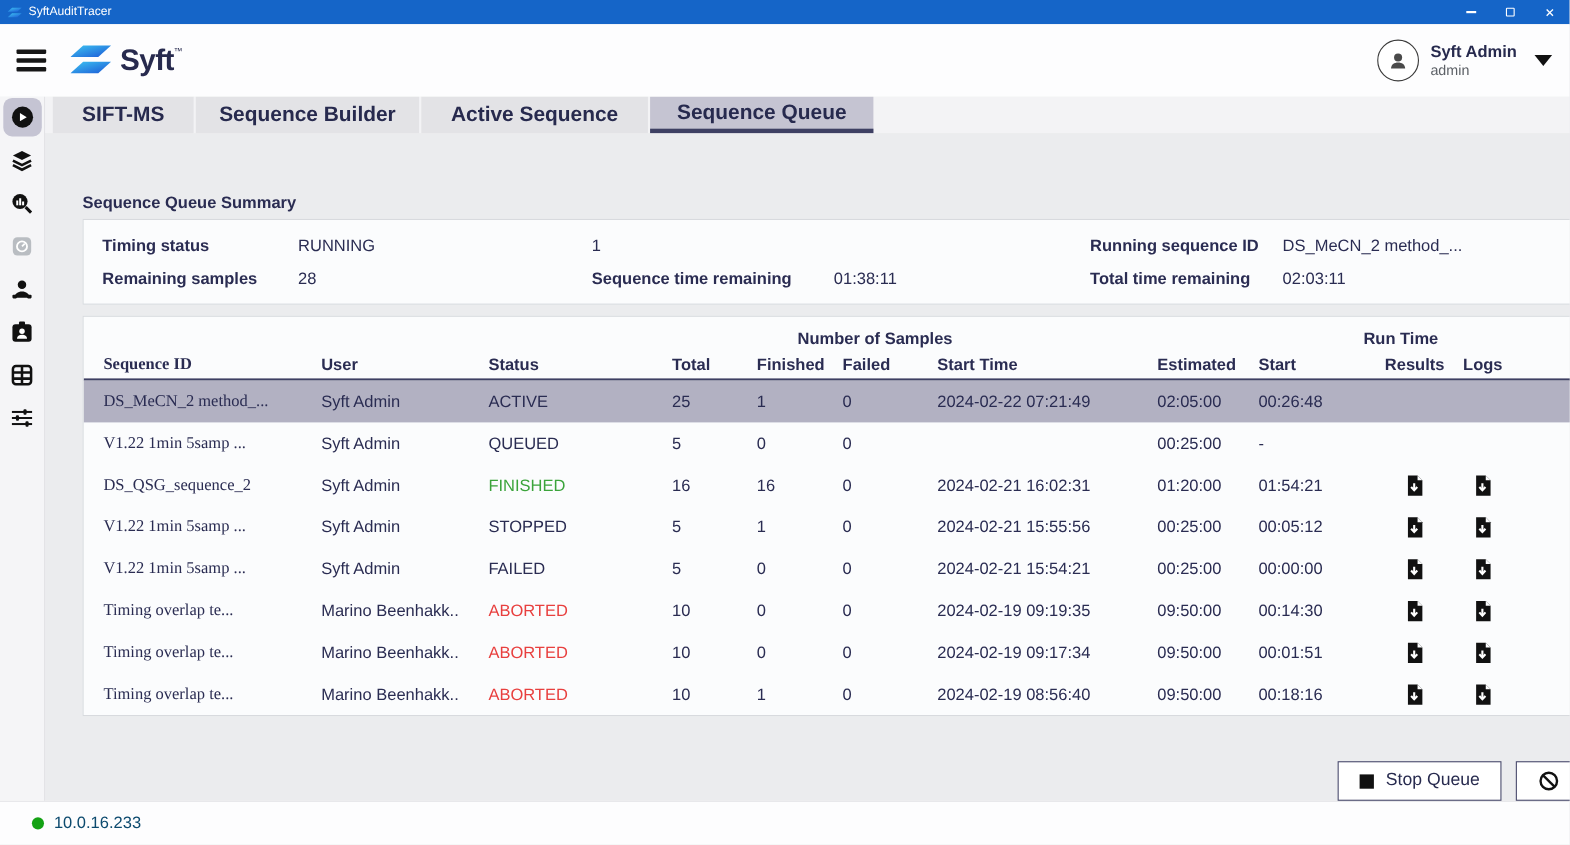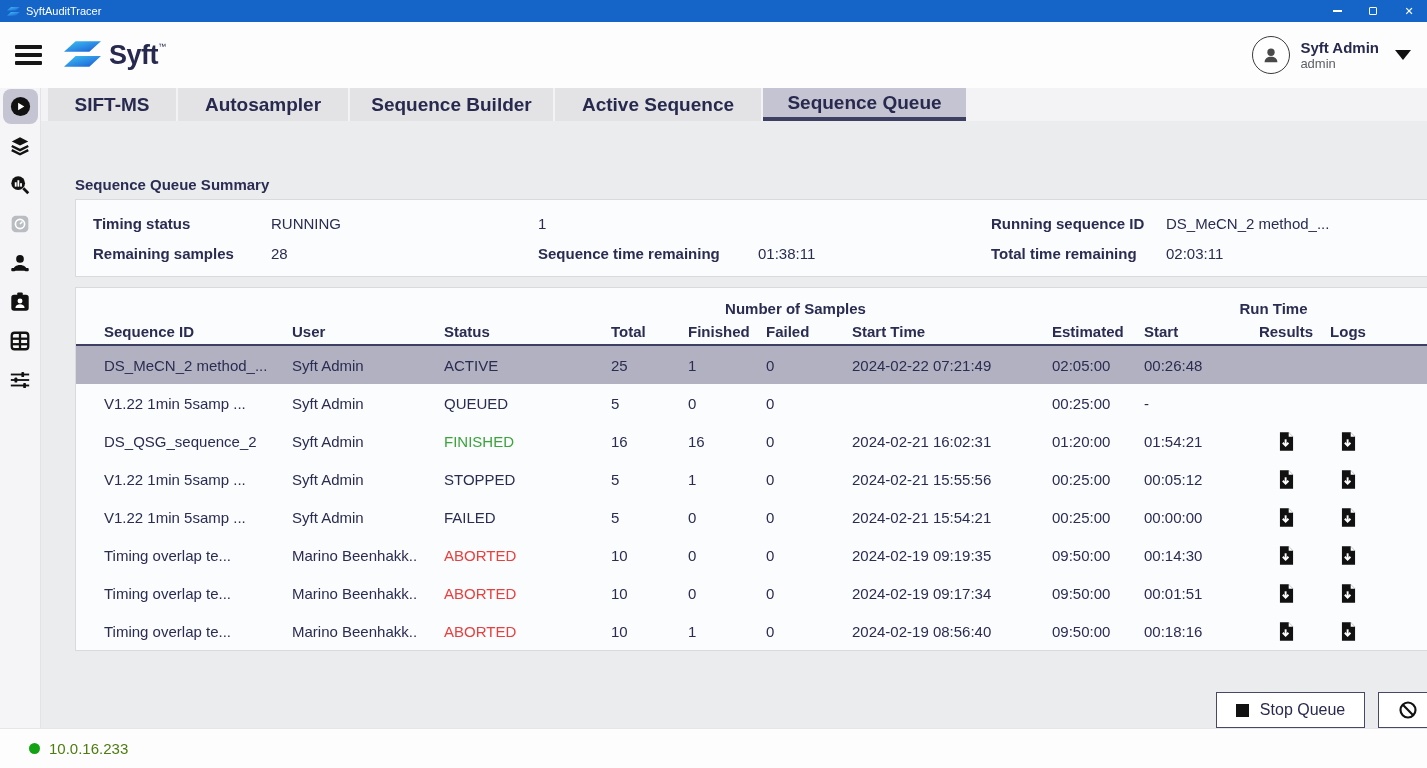--- a/index.html
+++ b/index.html
@@ -54,37 +54,37 @@
   .sum-col:nth-child(3) .sum-label { width:175px; }
 
   
   .table-panel { margin-top:10px; background:#fbfcfd; border:1px solid #d8dade; height:364px; position:relative; padding-top:10px; overflow:hidden; }
   .tgrid { display:grid; grid-template-columns:216px 152px 167px 77px 78px 86px 200px 92px 111px 62px 62px; align-items:center; }
   .group-row { height:20px; font-size:15px; font-weight:700;gap:16px; }
   .ghead { text-align:center; }
   .g-samples { grid-column:4 / 7; }
   .g-runtime { grid-column:8 / 10; }
   .header-row { height:28px; font-size:15px; font-weight:700; border-bottom:2px solid #3e4063; margin-right:10px; }
-  .cell-first { padding-left:28px; }
+  .cell-first { padding-left:18px;font-family:Liberation Serif, serif; }
   .cell-center { text-align:center; }
   .trow { height:38px; font-size:15px; margin-right:10px; cursor:default; }
   .trow.highlight { background:#b2b1c2; }
   .icon-cell { display:flex; justify-content:center; align-items:center; }
   .vscroll { position:absolute; top:62px; right:2px; bottom:4px; width:12px; background:#ededef; }
   .vthumb { position:absolute; top:3px; left:3.5px; width:4.5px; height:46px; background:#6b6b6b; border-radius:2px; }
 
   
   .actions { margin-top:41px; display:flex; justify-content:flex-end; gap:13px; }
   .btn { height:36px; background:#fff; border:1px solid #46486a; display:flex; align-items:center; justify-content:center; gap:11px; font-size:16px; color:#272a4e; padding:16px 19px; cursor:pointer; font-family:inherit; }
   .stop-glyph { width:13px; height:13px; background:#111; display:block; }
 
   
   .statusbar { height:40px; background:#fdfdfe; border-top:1px solid #e6e6e9; display:flex; align-items:center; padding-left:29px; }
   .conn-dot { width:11px; height:11px; border-radius:50%; background:#14a214; margin-right:9px; }
-  .ip-text { font-size:15px; color:#4d7c0f; }
+  .ip-text { font-size:15px; color:#0c4a6e; }
 </style>
 </head>
 <body>
 
 <div class="titlebar">
   <svg width="13" height="13" viewBox="0 0 36 27">
     <defs>
         <linearGradient id="tg" x1="0" y1="0" x2="1" y2="1">
       <stop offset="0" stop-color="#3ec6f2"></stop>
           <stop offset="1" stop-color="#1b57d6"></stop>
@@ -208,21 +208,20 @@
           <rect x="6" y="9.2" width="3" height="5.6" rx="1"></rect>
           <rect x="15.5" y="15.2" width="3" height="5.6" rx="1"></rect>
         </g>
       </svg>
     </div>
   </div>
 
   <div class="main">
     <div class="tabs">
       <div class="tab" style="width:128px">SIFT-MS</div>
-      <div class="tab" style="width:170px">Autosampler</div>
       <div class="tab" style="width:203px">Sequence Builder</div>
       <div class="tab" style="width:206px">Active Sequence</div>
       <div class="tab active" style="width:203px">Sequence Queue</div>
     </div>
 
     <div class="content">
       <div class="filter-btn">
         <svg width="22" height="22" viewBox="0 0 24 24">
           <path d="M3 4.5h18l-7 8v7.5l-4-2.8v-4.7z" fill="#111"></path>
         </svg>

